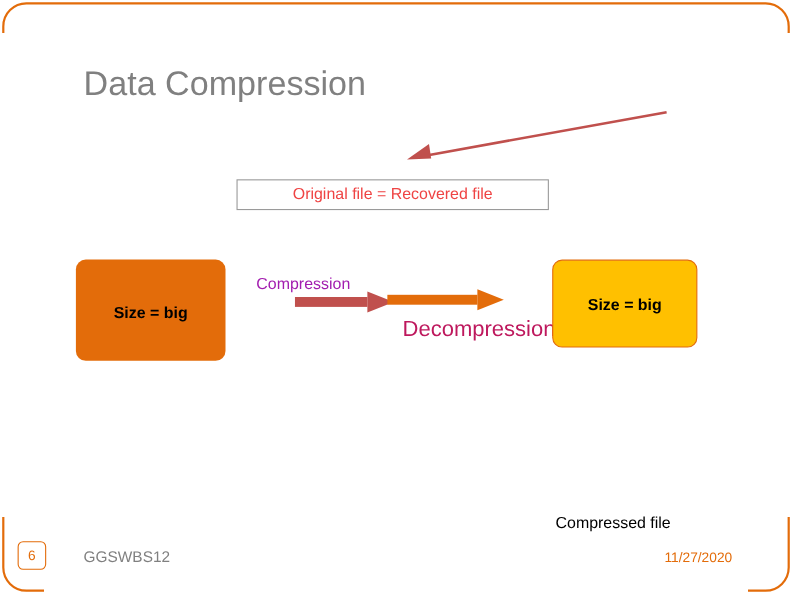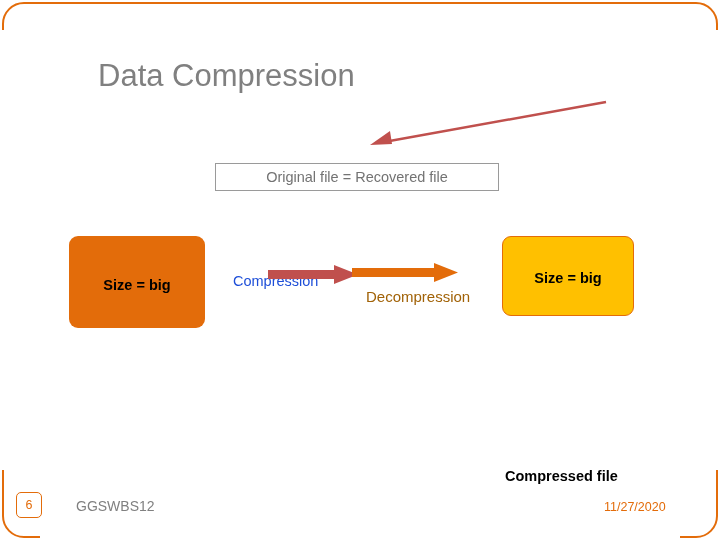--- a/index.html
+++ b/index.html
@@ -59,21 +59,20 @@
   }
 
   .title {
     position: absolute;
     left: 76px;
     top: 58px;
     font-size: 31px;
     color: #808080;
     letter-spacing: 0px;
     white-space: nowrap;
-    margin-left: 22px;
   }
 
   .lossless-label {
     position: absolute;
     left: 527px;
     top: 89px;
     font-size: 14.5px;
     color: #000000;
     white-space: nowrap;
   }
@@ -88,21 +87,21 @@
     background: #ffffff;
     box-sizing: border-box;
   }
   .orig-box span {
     position: absolute;
     left: 0;
     right: 0;
     top: 5px;
     text-align: center;
     font-size: 14.5px;
-    color: #737373;
+    color: #ef4444;
   }
 
   .box-big-left {
     position: absolute;
     left: 69px;
     top: 236px;
     width: 136px;
     height: 92px;
     background: #E36C0A;
     border-radius: 9px;
@@ -138,41 +137,39 @@
     font-size: 14.5px;
     color: #000000;
     font-weight: bold;
   }
 
   .label-compression {
     position: absolute;
     left: 233px;
     top: 251px;
     font-size: 14.5px;
-    color: #1d4ed8;
-    white-space: nowrap;
-    margin-top: 22px;
+    color: #a21caf;
+    white-space: nowrap;
   }
   .label-decompression {
     position: absolute;
     left: 366px;
     top: 288px;
-    font-size: 15px;
-    color: #a16207;
+    font-size: 20px;
+    color: #be185d;
     white-space: nowrap;
   }
 
   .label-compressed-file {
     position: absolute;
     left: 505px;
     top: 468px;
     font-size: 14.5px;
     color: #000000;
     white-space: nowrap;
-    font-weight: bold;
   }
 
   
   .arrow-diagonal {
     position: absolute;
     left: 368px;
     top: 100px;
     width: 240px;
     height: 48px;
   }

